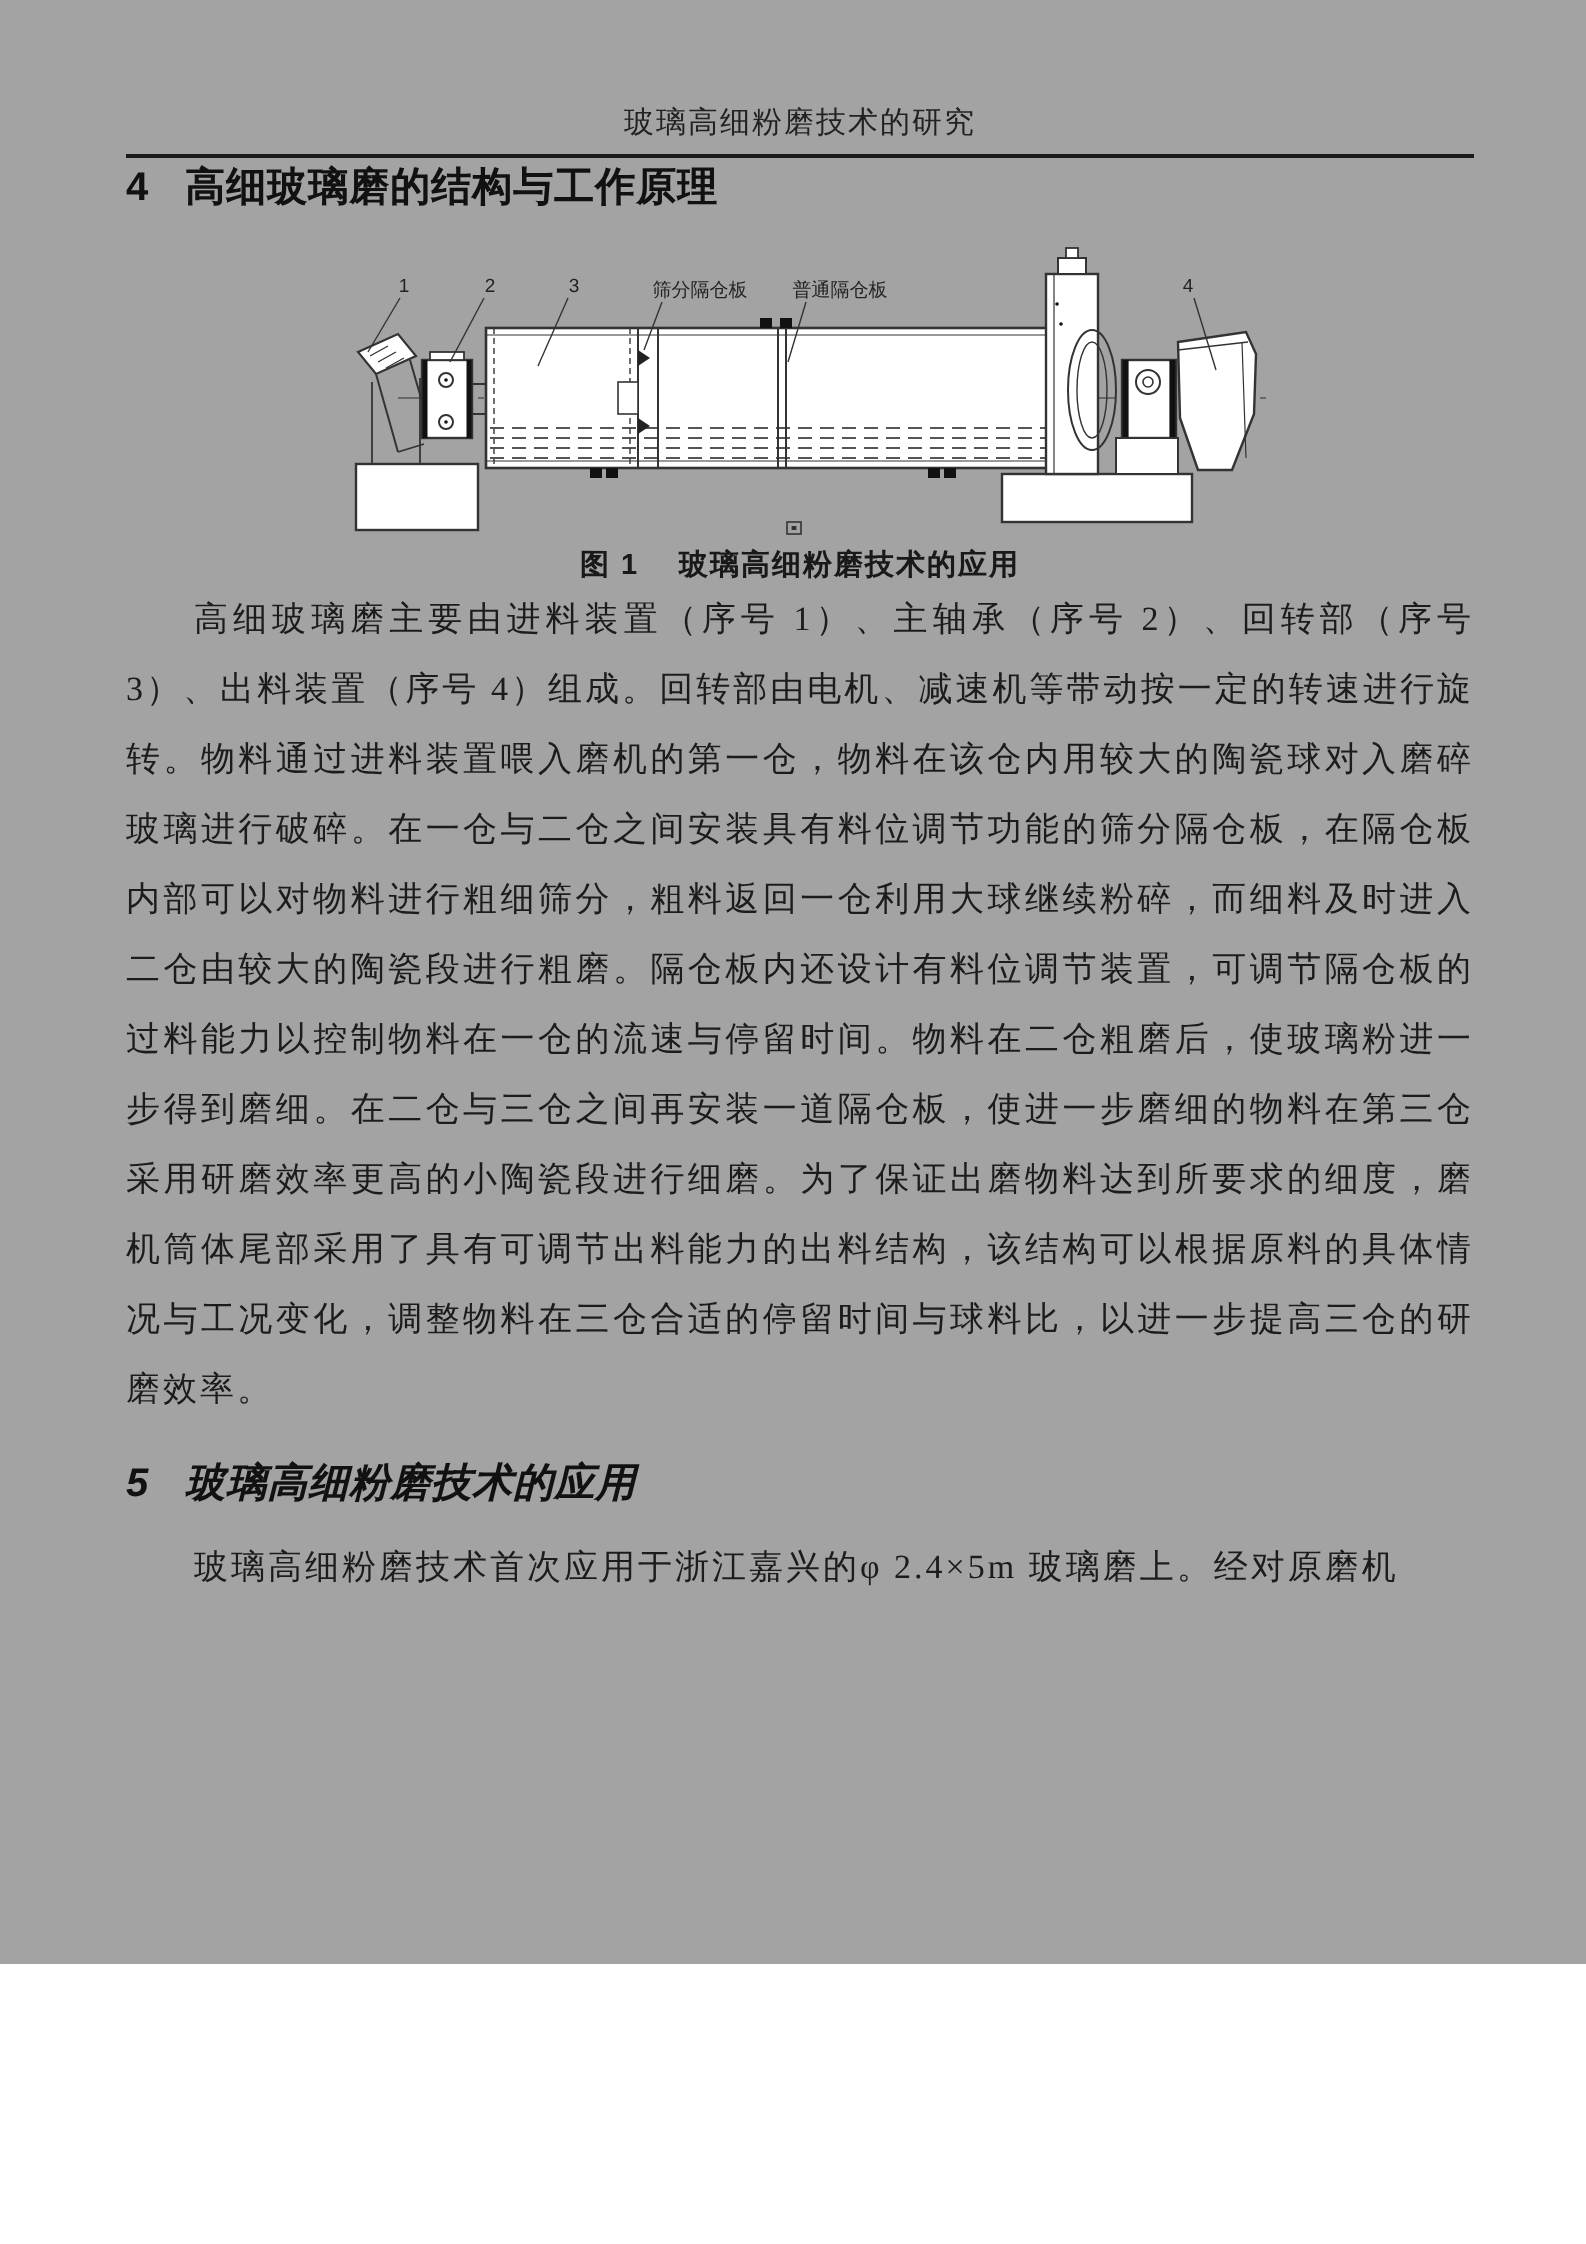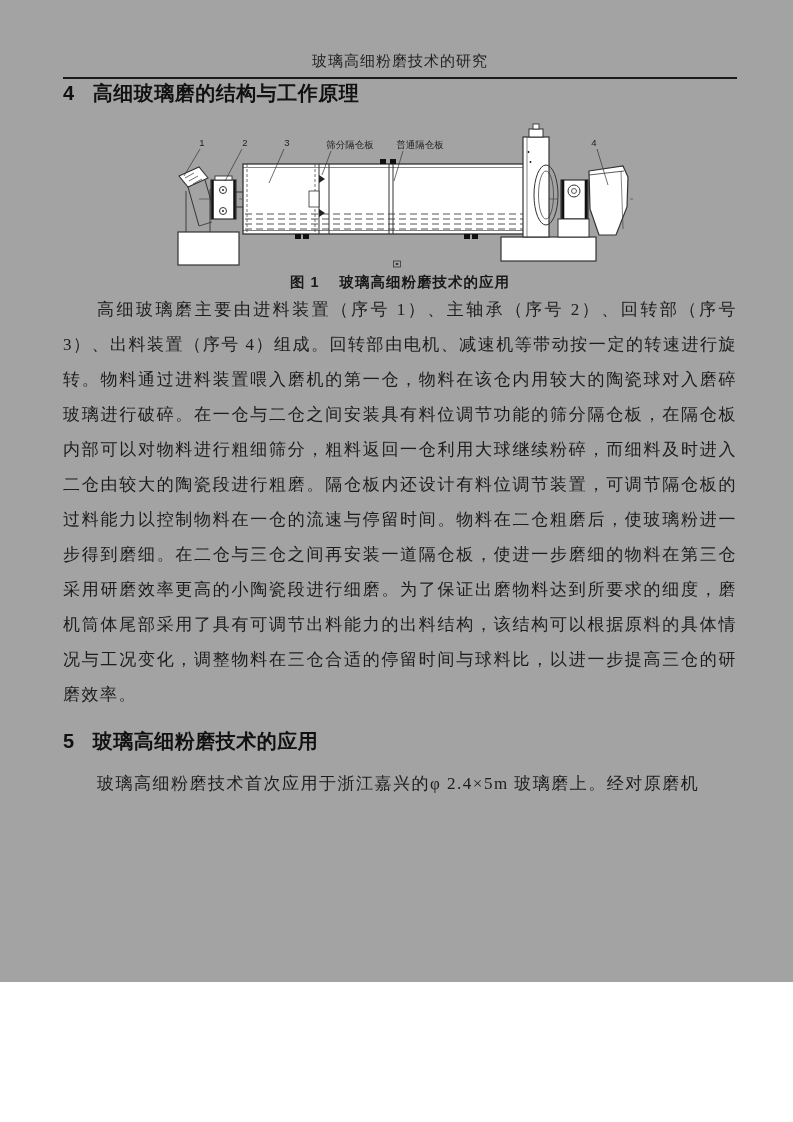--- a/index.html
+++ b/index.html
@@ -31,21 +31,21 @@
 
   h2.section-heading {
     margin: 1px 0 11px 0;
     font-family: "Liberation Sans", "DejaVu Sans", sans-serif;
     font-weight: bold;
     font-size: 20px;
     color: #111;
     letter-spacing: 0.5px;
   }
   h2.section-heading .sec-num { margin-right: 18px; }
-  h2.section-5 { margin-top: 16px; }
+  h2.section-5 { margin-top: 16px; font-style: italic; }
 
   p.body-par {
     margin: 0;
     font-size: 17px;
     line-height: 35px;
     letter-spacing: 1.5px;
     text-align: justify;
     text-indent: 2em;
     color: #1c1c1c;
   }

